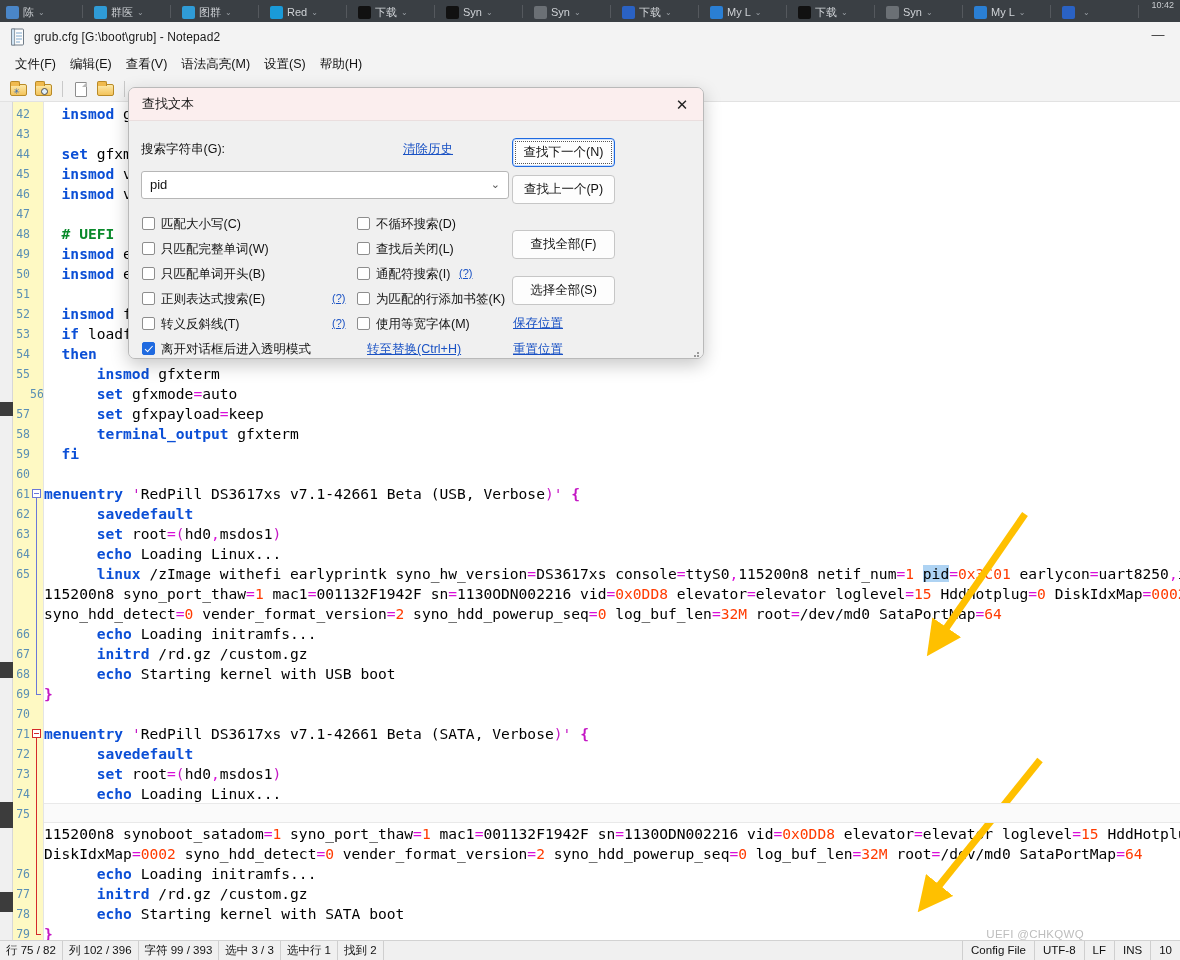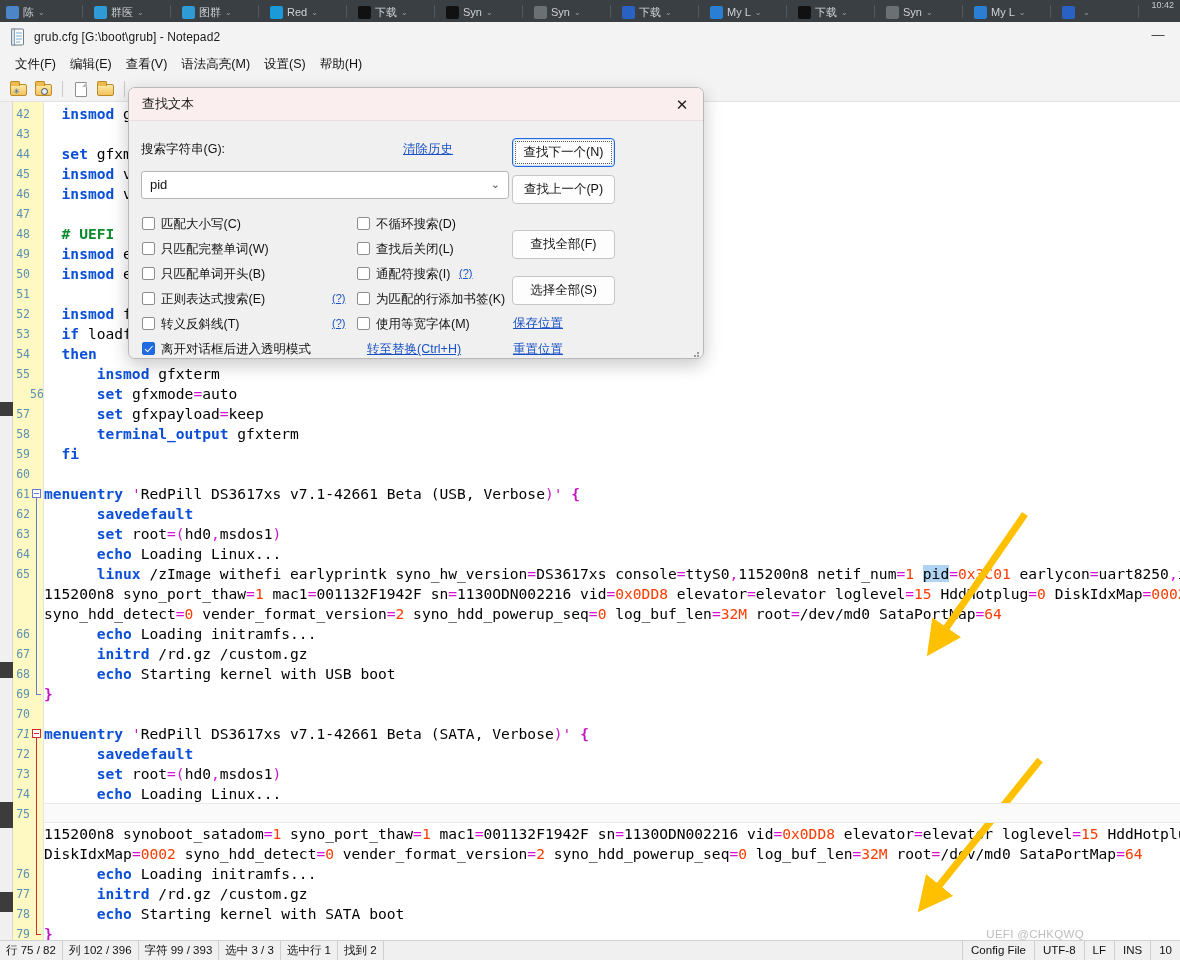--- a/index.html
+++ b/index.html
@@ -417,21 +417,21 @@
         <div class="ln" style="top: 385px;">61</div>
         <div class="ln" style="top: 405px;">62</div>
         <div class="ln" style="top: 425px;">63</div>
         <div class="ln" style="top: 445px;">64</div>
         <div class="ln" style="top: 465px;">65</div>
         <div class="ln" style="top: 525px;">66</div>
         <div class="ln" style="top: 545px;">67</div>
         <div class="ln" style="top: 565px;">68</div>
         <div class="ln" style="top: 585px;">69</div>
         <div class="ln" style="top: 605px;">70</div>
-        <div class="ln" style="top: 625px; font-style: italic;">71</div>
+        <div class="ln" style="top: 625px;">71</div>
         <div class="ln" style="top: 645px;">72</div>
         <div class="ln" style="top: 665px;">73</div>
         <div class="ln" style="top: 685px;">74</div>
         <div class="ln" style="top: 705px;">75</div>
         <div class="ln" style="top: 765px;">76</div>
         <div class="ln" style="top: 785px;">77</div>
         <div class="ln" style="top: 805px;">78</div>
         <div class="ln" style="top: 825px;">79</div>
       </div>
     <div id="leftmargin">

